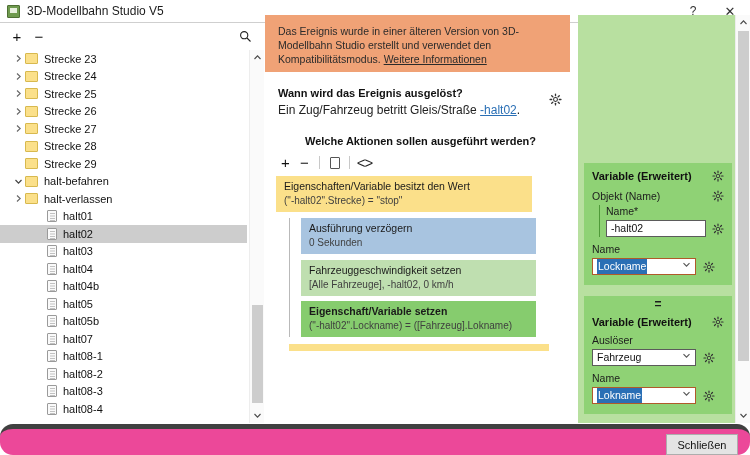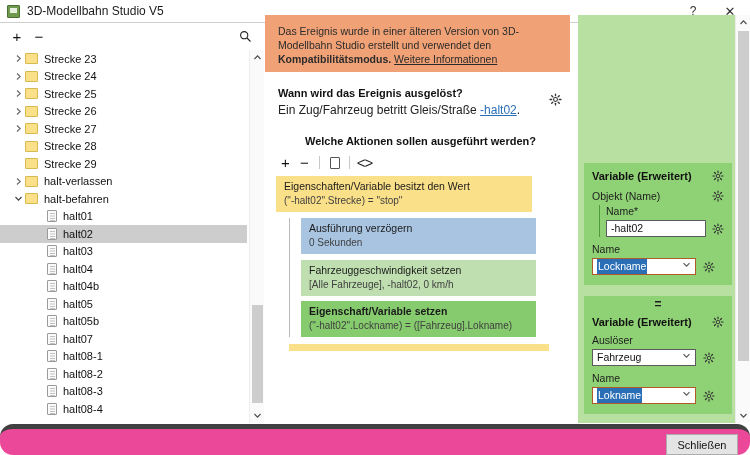--- a/index.html
+++ b/index.html
@@ -103,21 +103,21 @@
   
   .center {
     position: absolute; left: 265px; top: 15px; width: 305px; height: 408px;
     background: #fff; overflow: hidden;
   }
   .banner {
     position: absolute; left: 0; top: 0; width: 305px; height: 57px;
     background: #f0a276; padding: 9px 12px 0 13px;
     font-size: 10.5px; line-height: 14px; color: #2b2b2b;
   }
-  .banner b { font-weight: bold; text-align: center; }
+  .banner b { font-weight: normal; text-align: center; }
   .banner a { color: #2b2b2b; text-decoration: underline; }
   .sec {
     position: absolute; left: 13px; width: 285px;
   }
   .sec-title { font-weight: bold; font-size: 11px; color: #111; }
   .sec-sub { font-size: 12px; color: #222; margin-top: 4px; }
   .sec-sub a { color: #2a6fb5; text-decoration: underline; }
   .gear {
     width: 13px; height: 13px; display: inline-flex;
     align-items: center; justify-content: center;
@@ -308,35 +308,35 @@
           <div class="row">
             <div style="width: 12px; flex: 0 0 auto;"></div>
             <div class="arrow"></div>
             <div class="folder"></div>
             <span>Strecke 29</span>
           </div>
           <div class="row">
             <div style="width: 12px; flex: 0 0 auto;"></div>
             <div class="arrow">
               <svg width="9" height="9" viewBox="0 0 9 9">
-                <path d="M3 1.5 L6.2 4.5 L3 7.5" fill="none" stroke="#666" stroke-width="1.1"></path>
+                <path d="M1.5 3 L4.5 6.2 L7.5 3" fill="none" stroke="#444" stroke-width="1.2"></path>
               </svg>
             </div>
             <div class="folder"></div>
-            <span>halt-verlassen</span>
+            <span>halt-befahren</span>
           </div>
           <div class="row">
             <div style="width: 12px; flex: 0 0 auto;"></div>
             <div class="arrow">
               <svg width="9" height="9" viewBox="0 0 9 9">
-                <path d="M1.5 3 L4.5 6.2 L7.5 3" fill="none" stroke="#444" stroke-width="1.2"></path>
+                <path d="M3 1.5 L6.2 4.5 L3 7.5" fill="none" stroke="#666" stroke-width="1.1"></path>
               </svg>
             </div>
             <div class="folder"></div>
-            <span>halt-befahren</span>
+            <span>halt-verlassen</span>
           </div>
           <div class="row">
             <div style="width: 34px; flex: 0 0 auto;"></div>
             <div class="arrow"></div>
             <div class="doc"></div>
             <span>halt01</span>
           </div>
           <div class="row sel">
             <div style="width: 34px; flex: 0 0 auto;"></div>
             <div class="arrow"></div>

